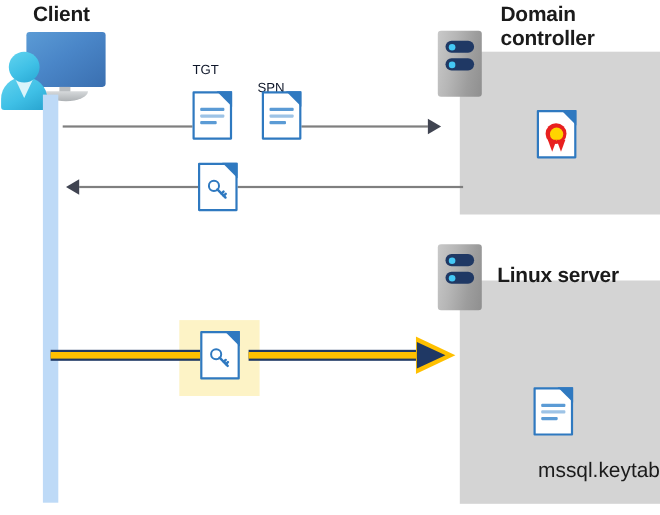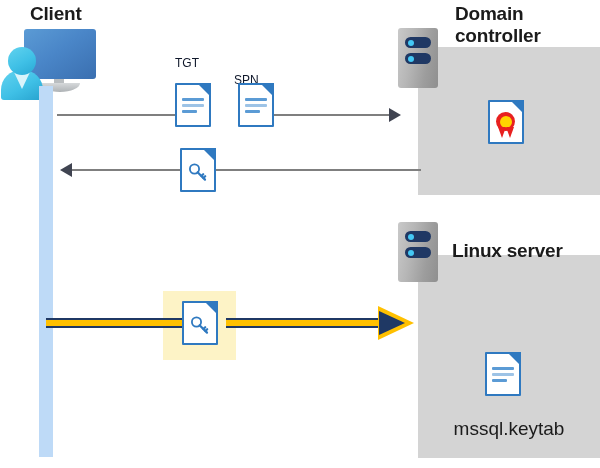--- a/index.html
+++ b/index.html
@@ -246,21 +246,21 @@
     color: #ffffff;
     font-size: 14px;
     font-weight: bold;
     letter-spacing: 0.3px;
   }
 
   
   #keytab-label {
     left: 418px; top: 418px;
     width: 182px;
-    text-align: center;
+    text-align: right;
     font-size: 19px;
     color: #1b1b1b;
   }
 </style>
 </head>
 <body>
 
 <div id="canvas">
 
   <div class="abs panel" id="dc-panel"></div>

